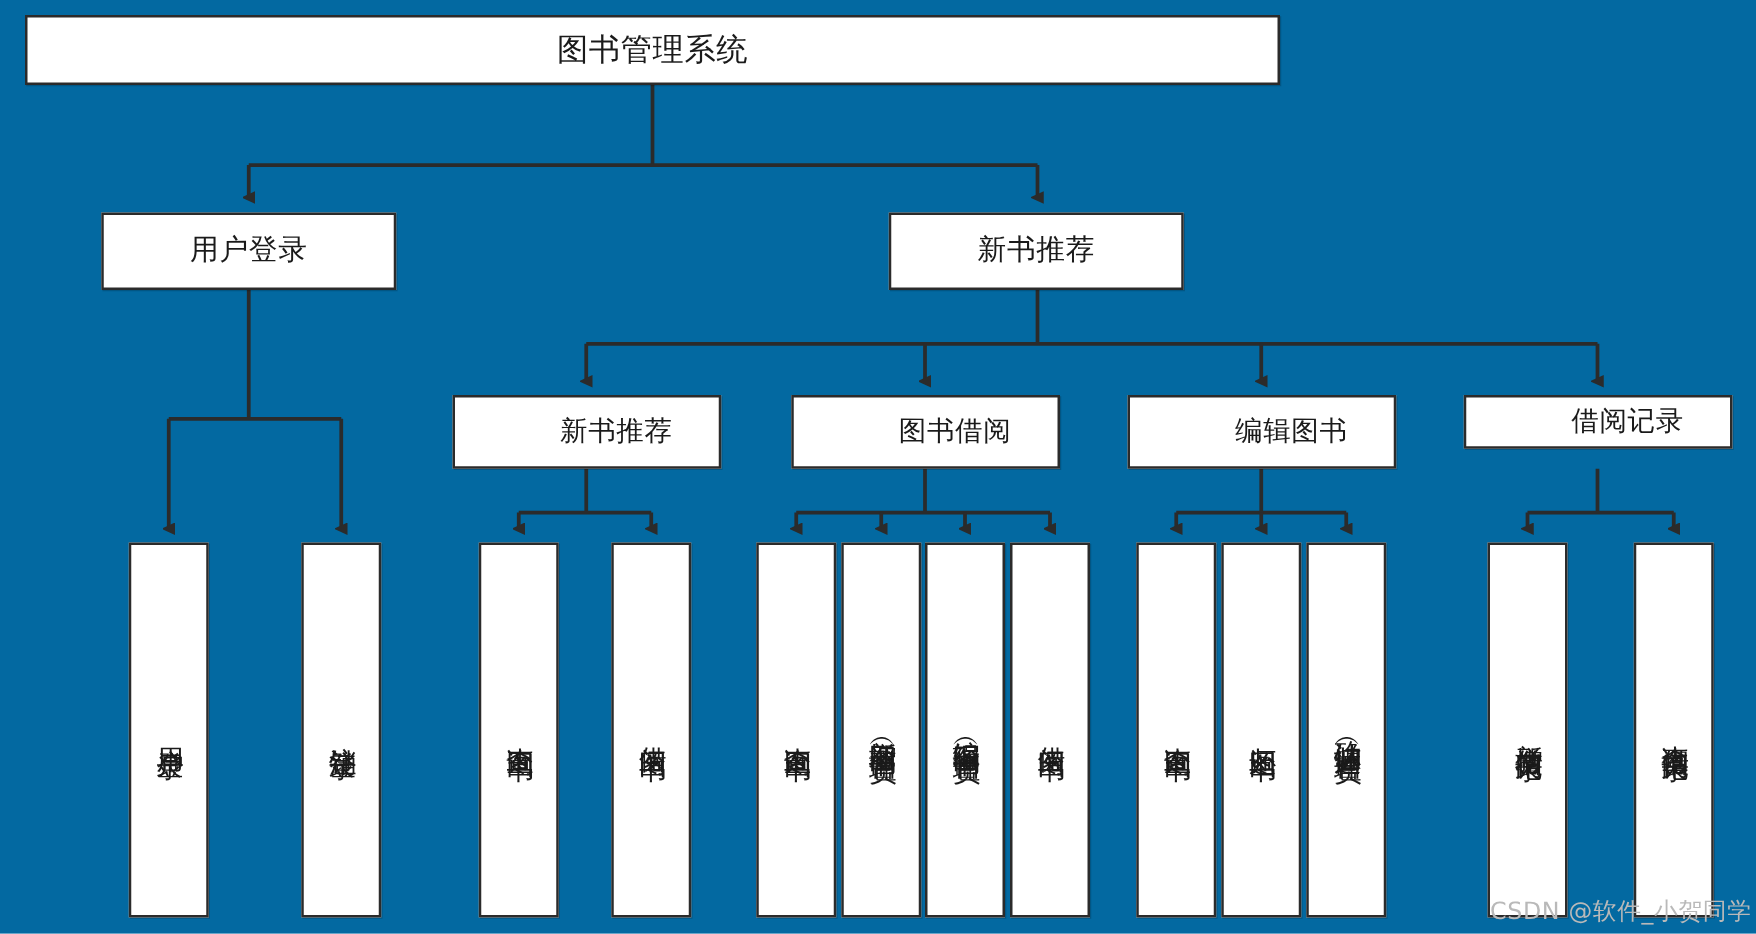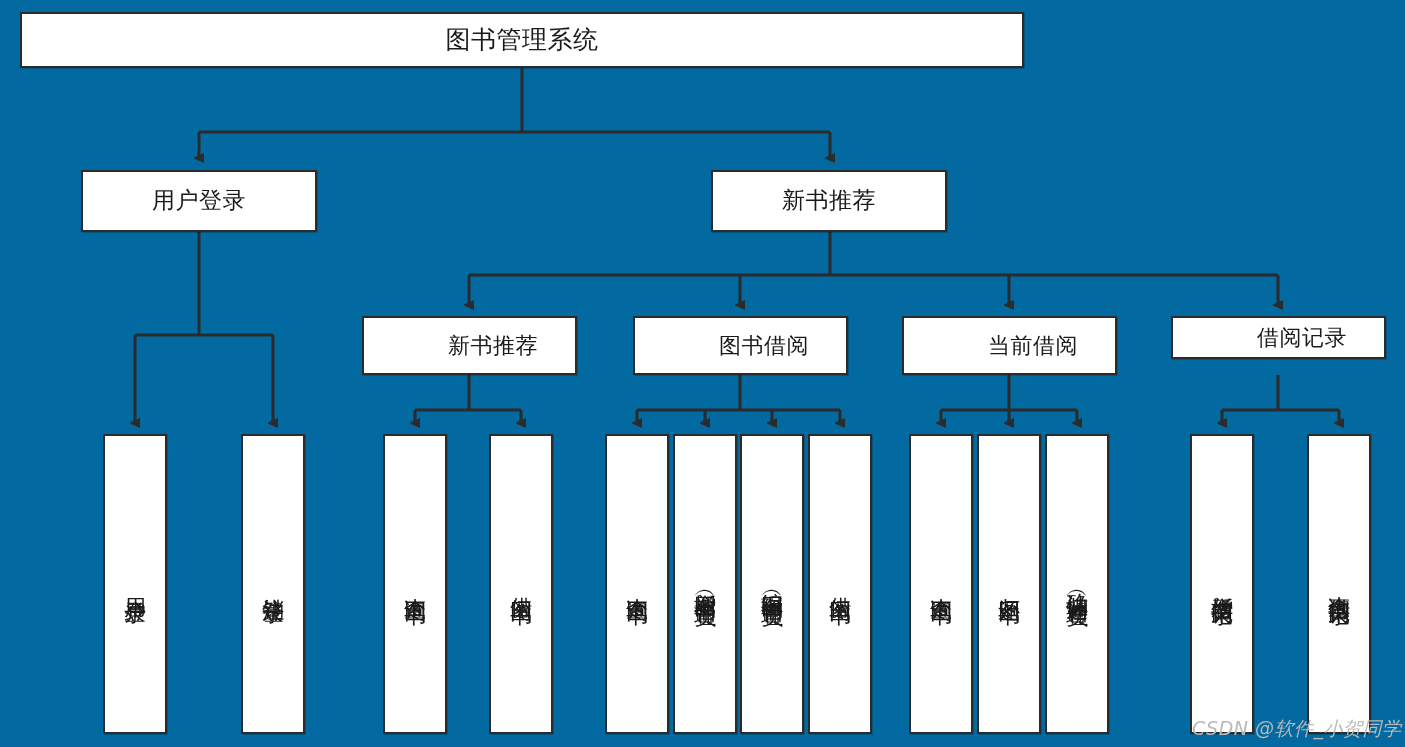--- a/index.html
+++ b/index.html
@@ -133,21 +133,21 @@
     <span class="label">新书推荐</span>
   </div>
 
   <div class="node node-l3" style="left:362px; top:316px; width:215px; height:59px;">
     <span class="label">新书推荐</span>
   </div>
   <div class="node node-l3" style="left:633px; top:316px; width:215px; height:59px;align-items:center;">
     <span class="label">图书借阅</span>
   </div>
   <div class="node node-l3" style="left:902px; top:316px; width:215px; height:59px;">
-    <span class="label">当前借阅</span>
+    <span class="label">编辑图书</span>
   </div>
   <div class="node node-l3" style="left:1171px; top:316px; width:215px; height:43px;">
     <span class="label">借阅记录</span>
   </div>
 
   <div class="node node-leaf" style="left:103px; top:434px; width:64px; height:300px;">
     <span class="label">用户登录</span>
   </div>
   <div class="node node-leaf" style="left:241px; top:434px; width:64px; height:300px;">
     <span class="label">注销登录</span>
@@ -183,15 +183,15 @@
     <span class="label">确认归还（管理员）</span>
   </div>
 
   <div class="node node-leaf" style="left:1190px; top:434px; width:64px; height:300px;">
     <span class="label">新增借阅记录</span>
   </div>
   <div class="node node-leaf" style="left:1307px; top:434px; width:64px; height:300px;">
     <span class="label">查询借阅记录</span>
   </div>
 
-  <div class="watermark" style="left:1192px; top:716px;font-style:italic;">CSDN @软件_小贺同学</div>
+  <div class="watermark" style="left:1192px; top:716px;">CSDN @软件_小贺同学</div>
 
 </div>
 
 </body></html>

